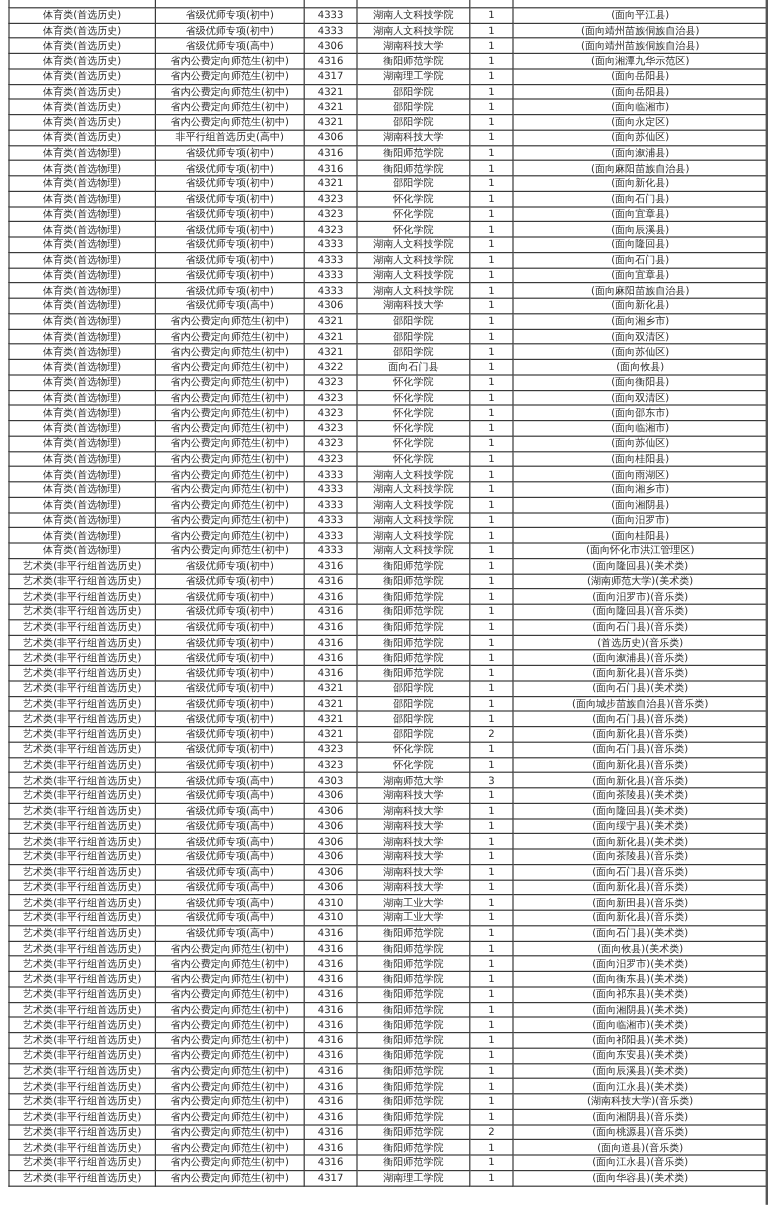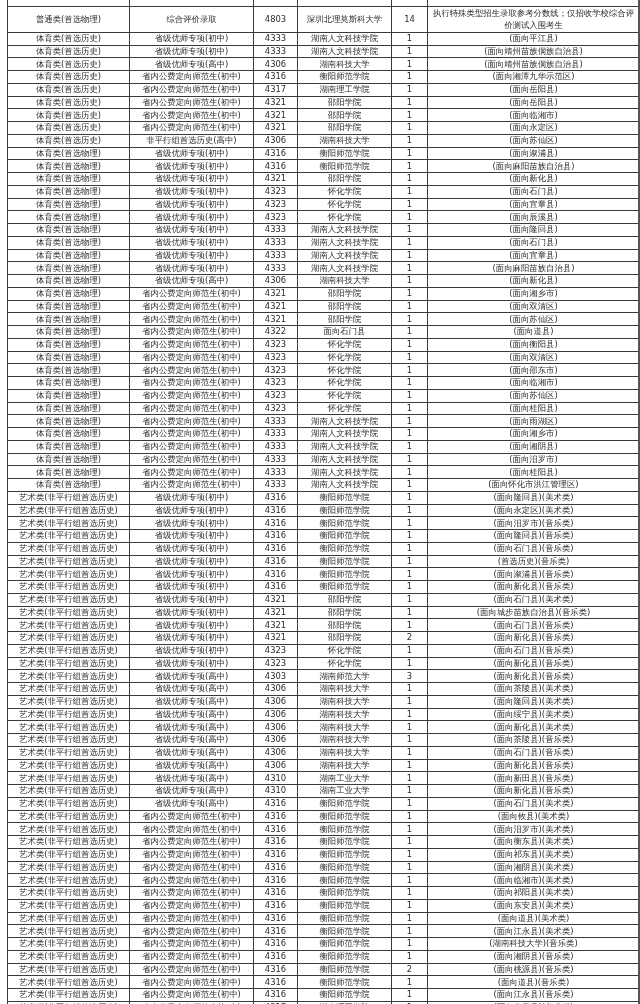--- a/index.html
+++ b/index.html
@@ -31,28 +31,20 @@
     </colgroup>
     <tbody id="tbody">
       <tr>
         <td></td>
         <td></td>
         <td></td>
         <td></td>
         <td></td>
         <td></td>
       </tr>
-    <tr class="tall">
-          <td>普通类(首选物理)</td>
-          <td>综合评价录取</td>
-          <td>4803</td>
-          <td>深圳北理莫斯科大学</td>
-          <td>14</td>
-          <td class="wrap">执行特殊类型招生录取参考分数线；仅招收学校综合评价测试入围考生</td>
-        </tr>
         <tr>
           <td>体育类(首选历史)</td>
           <td>省级优师专项(初中)</td>
           <td>4333</td>
           <td>湖南人文科技学院</td>
           <td>1</td>
           <td>(面向平江县)</td>
         </tr>
         <tr>
           <td>体育类(首选历史)</td>
@@ -229,21 +221,21 @@
           <td>邵阳学院</td>
           <td>1</td>
           <td>(面向苏仙区)</td>
         </tr>
         <tr>
           <td>体育类(首选物理)</td>
           <td>省内公费定向师范生(初中)</td>
           <td>4322</td>
           <td>面向石门县</td>
           <td>1</td>
-          <td>(面向道县)</td>
+          <td>(面向攸县)</td>
         </tr>
         <tr>
           <td>体育类(首选物理)</td>
           <td>省内公费定向师范生(初中)</td>
           <td>4323</td>
           <td>怀化学院</td>
           <td>1</td>
           <td>(面向衡阳县)</td>
         </tr>
         <tr>
@@ -341,21 +333,21 @@
           <td>衡阳师范学院</td>
           <td>1</td>
           <td>(面向隆回县)(美术类)</td>
         </tr>
         <tr>
           <td>艺术类(非平行组首选历史)</td>
           <td>省级优师专项(初中)</td>
           <td>4316</td>
           <td>衡阳师范学院</td>
           <td>1</td>
-          <td>(面向永定区)(美术类)</td>
+          <td>(湖南师范大学)(美术类)</td>
         </tr>
         <tr>
           <td>艺术类(非平行组首选历史)</td>
           <td>省级优师专项(初中)</td>
           <td>4316</td>
           <td>衡阳师范学院</td>
           <td>1</td>
           <td>(面向汨罗市)(音乐类)</td>
         </tr>
         <tr>
@@ -597,21 +589,21 @@
           <td>衡阳师范学院</td>
           <td>1</td>
           <td>(面向东安县)(美术类)</td>
         </tr>
         <tr>
           <td>艺术类(非平行组首选历史)</td>
           <td>省内公费定向师范生(初中)</td>
           <td>4316</td>
           <td>衡阳师范学院</td>
           <td>1</td>
-          <td>(面向道县)(美术类)</td>
+          <td>(面向辰溪县)(美术类)</td>
         </tr>
         <tr>
           <td>艺术类(非平行组首选历史)</td>
           <td>省内公费定向师范生(初中)</td>
           <td>4316</td>
           <td>衡阳师范学院</td>
           <td>1</td>
           <td>(面向江永县)(美术类)</td>
         </tr>
         <tr>

